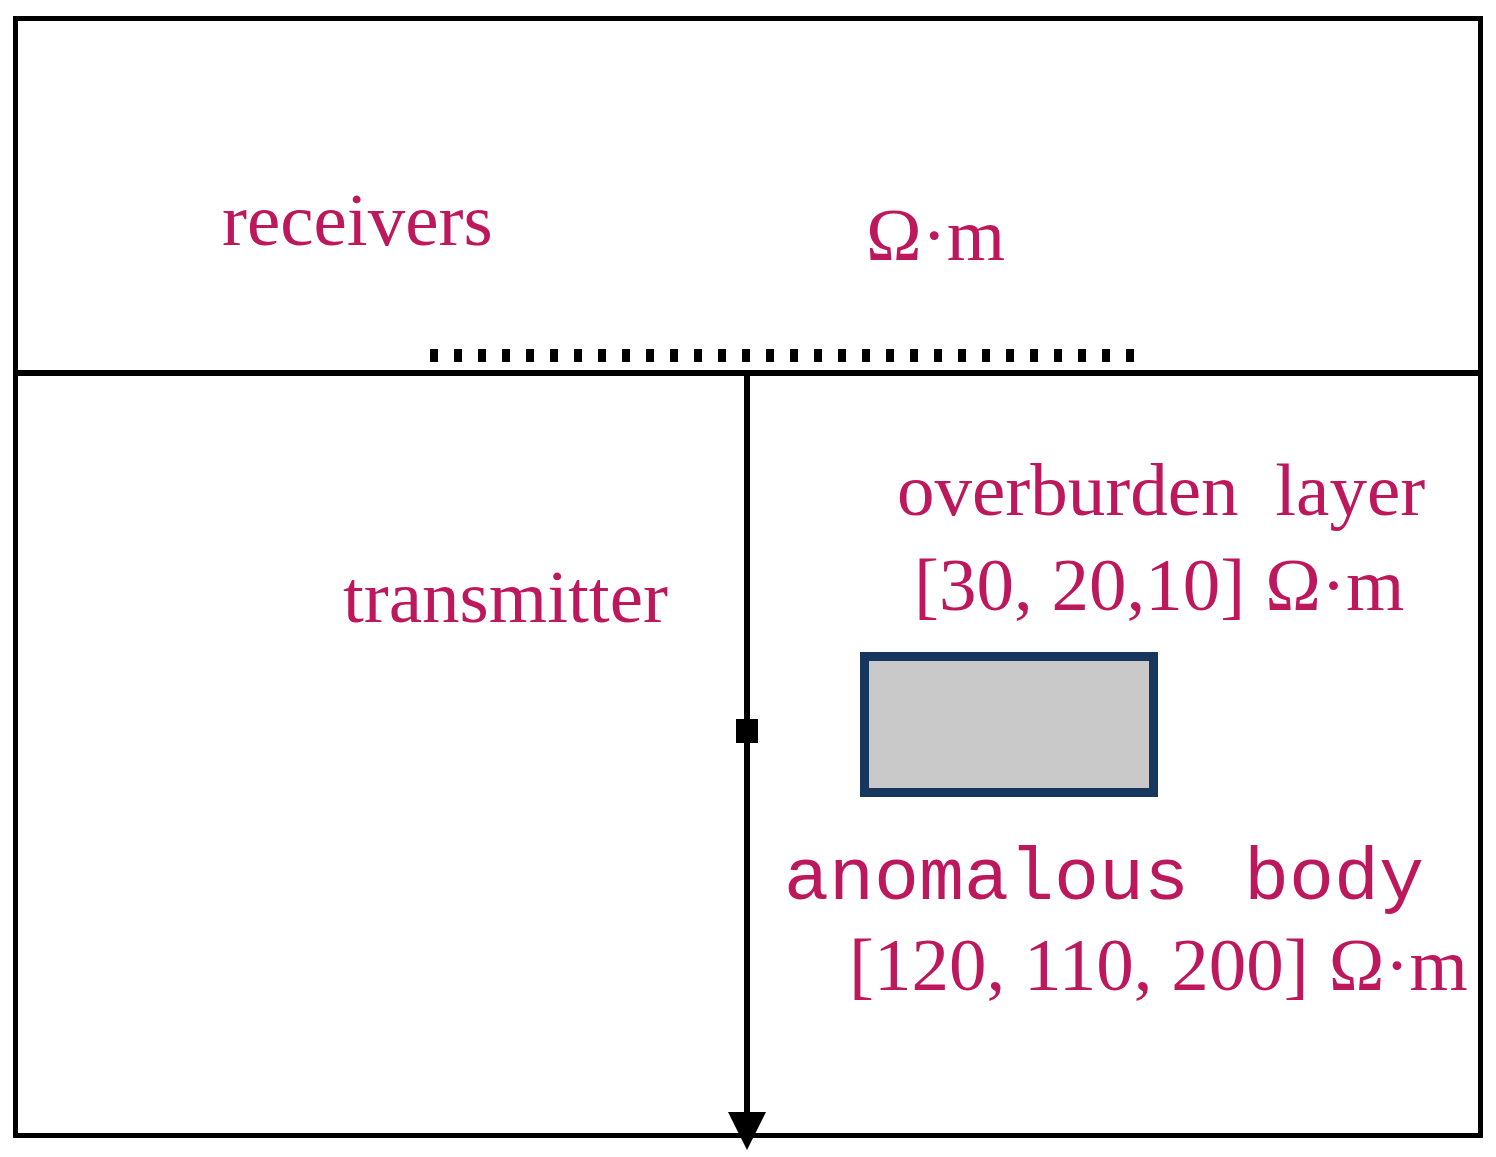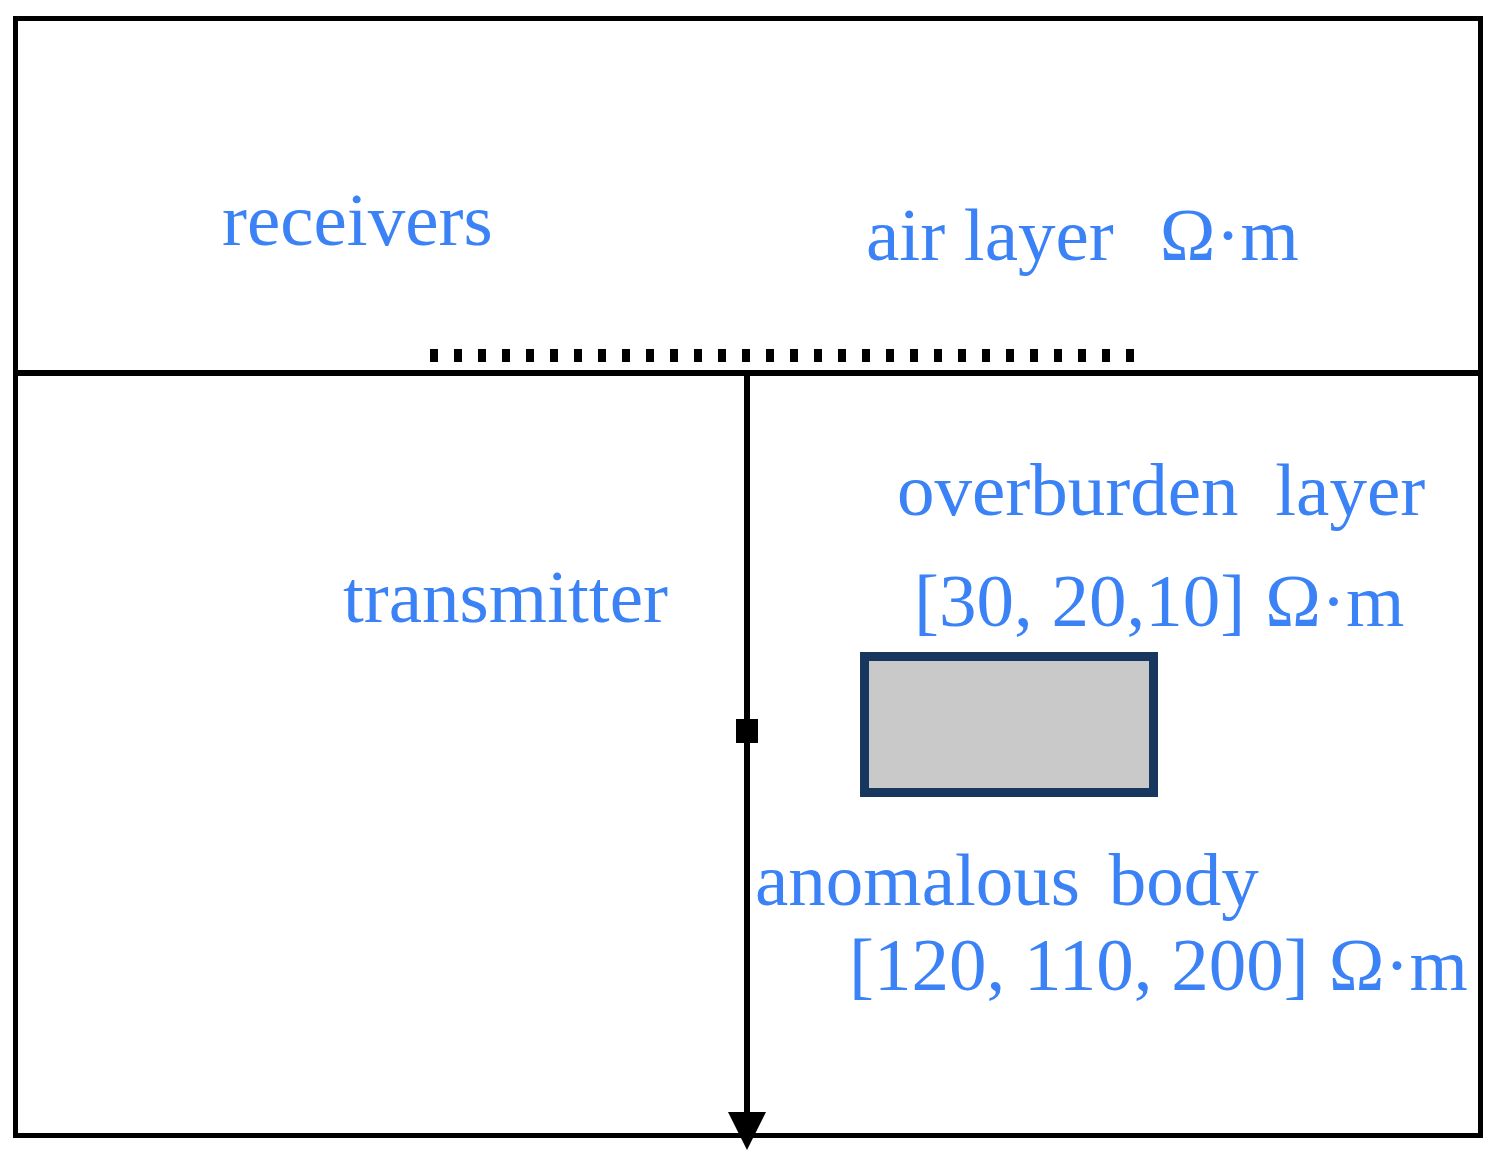--- a/index.html
+++ b/index.html
@@ -6,21 +6,21 @@
     margin: 0;
     padding: 0;
     background: #ffffff;
   }
   .stage {
     position: relative;
     width: 1496px;
     height: 1157px;
     background: #ffffff;
     font-family: "Liberation Serif", "DejaVu Serif", serif;
-    color: #3b82f6;
+    color: #be185d;
     overflow: hidden;
   }
   
   .frame {
     position: absolute;
     left: 13px;
     top: 16px;
     width: 1470px;
     height: 1122px;
     border: 5px solid #000000;
@@ -92,41 +92,40 @@
     position: absolute;
     font-size: 75px;
     line-height: 75px;
     white-space: nowrap;
     letter-spacing: 0;
   }
   .lbl-receivers   { left: 222px; top: 182px; }
   .lbl-airlayer    { left: 866px; top: 197px; display: flex; column-gap: 46px; }
   .lbl-transmitter { left: 343px; top: 559px; }
   .lbl-ob-name     { left: 897px; top: 452px; word-spacing: 18px; }
-  .lbl-ob-values   { left: 914px; top: 563px; }
-  .lbl-an-name     { left: 755px; top: 842px; word-spacing: 10px; }
+  .lbl-ob-values   { left: 914px; top: 547px; }
+  .lbl-an-name     { left: 784px; top: 842px; word-spacing: 10px; font-family: Liberation Mono, monospace; }
   .lbl-an-values   { left: 849px; top: 927px; }
   .unit-gap { margin-left: 20px; }
   sup.exp {
     font-size: 0.58em;
     line-height: 0;
     vertical-align: super;
   }
 </style>
 </head>
 <body>
 
 <div class="stage">
 
   <div class="frame"></div>
 
   <div class="lbl lbl-receivers">receivers</div>
 
   <div class="lbl lbl-airlayer">
-    <span>air layer</span>
     <span>Ω·m</span>
   </div>
 
   <div class="receiver-dots"></div>
 
   <div class="ground-line"></div>
 
   <div class="tx-line"></div>
   <div class="tx-marker"></div>
   <div class="tx-arrowhead"></div>

